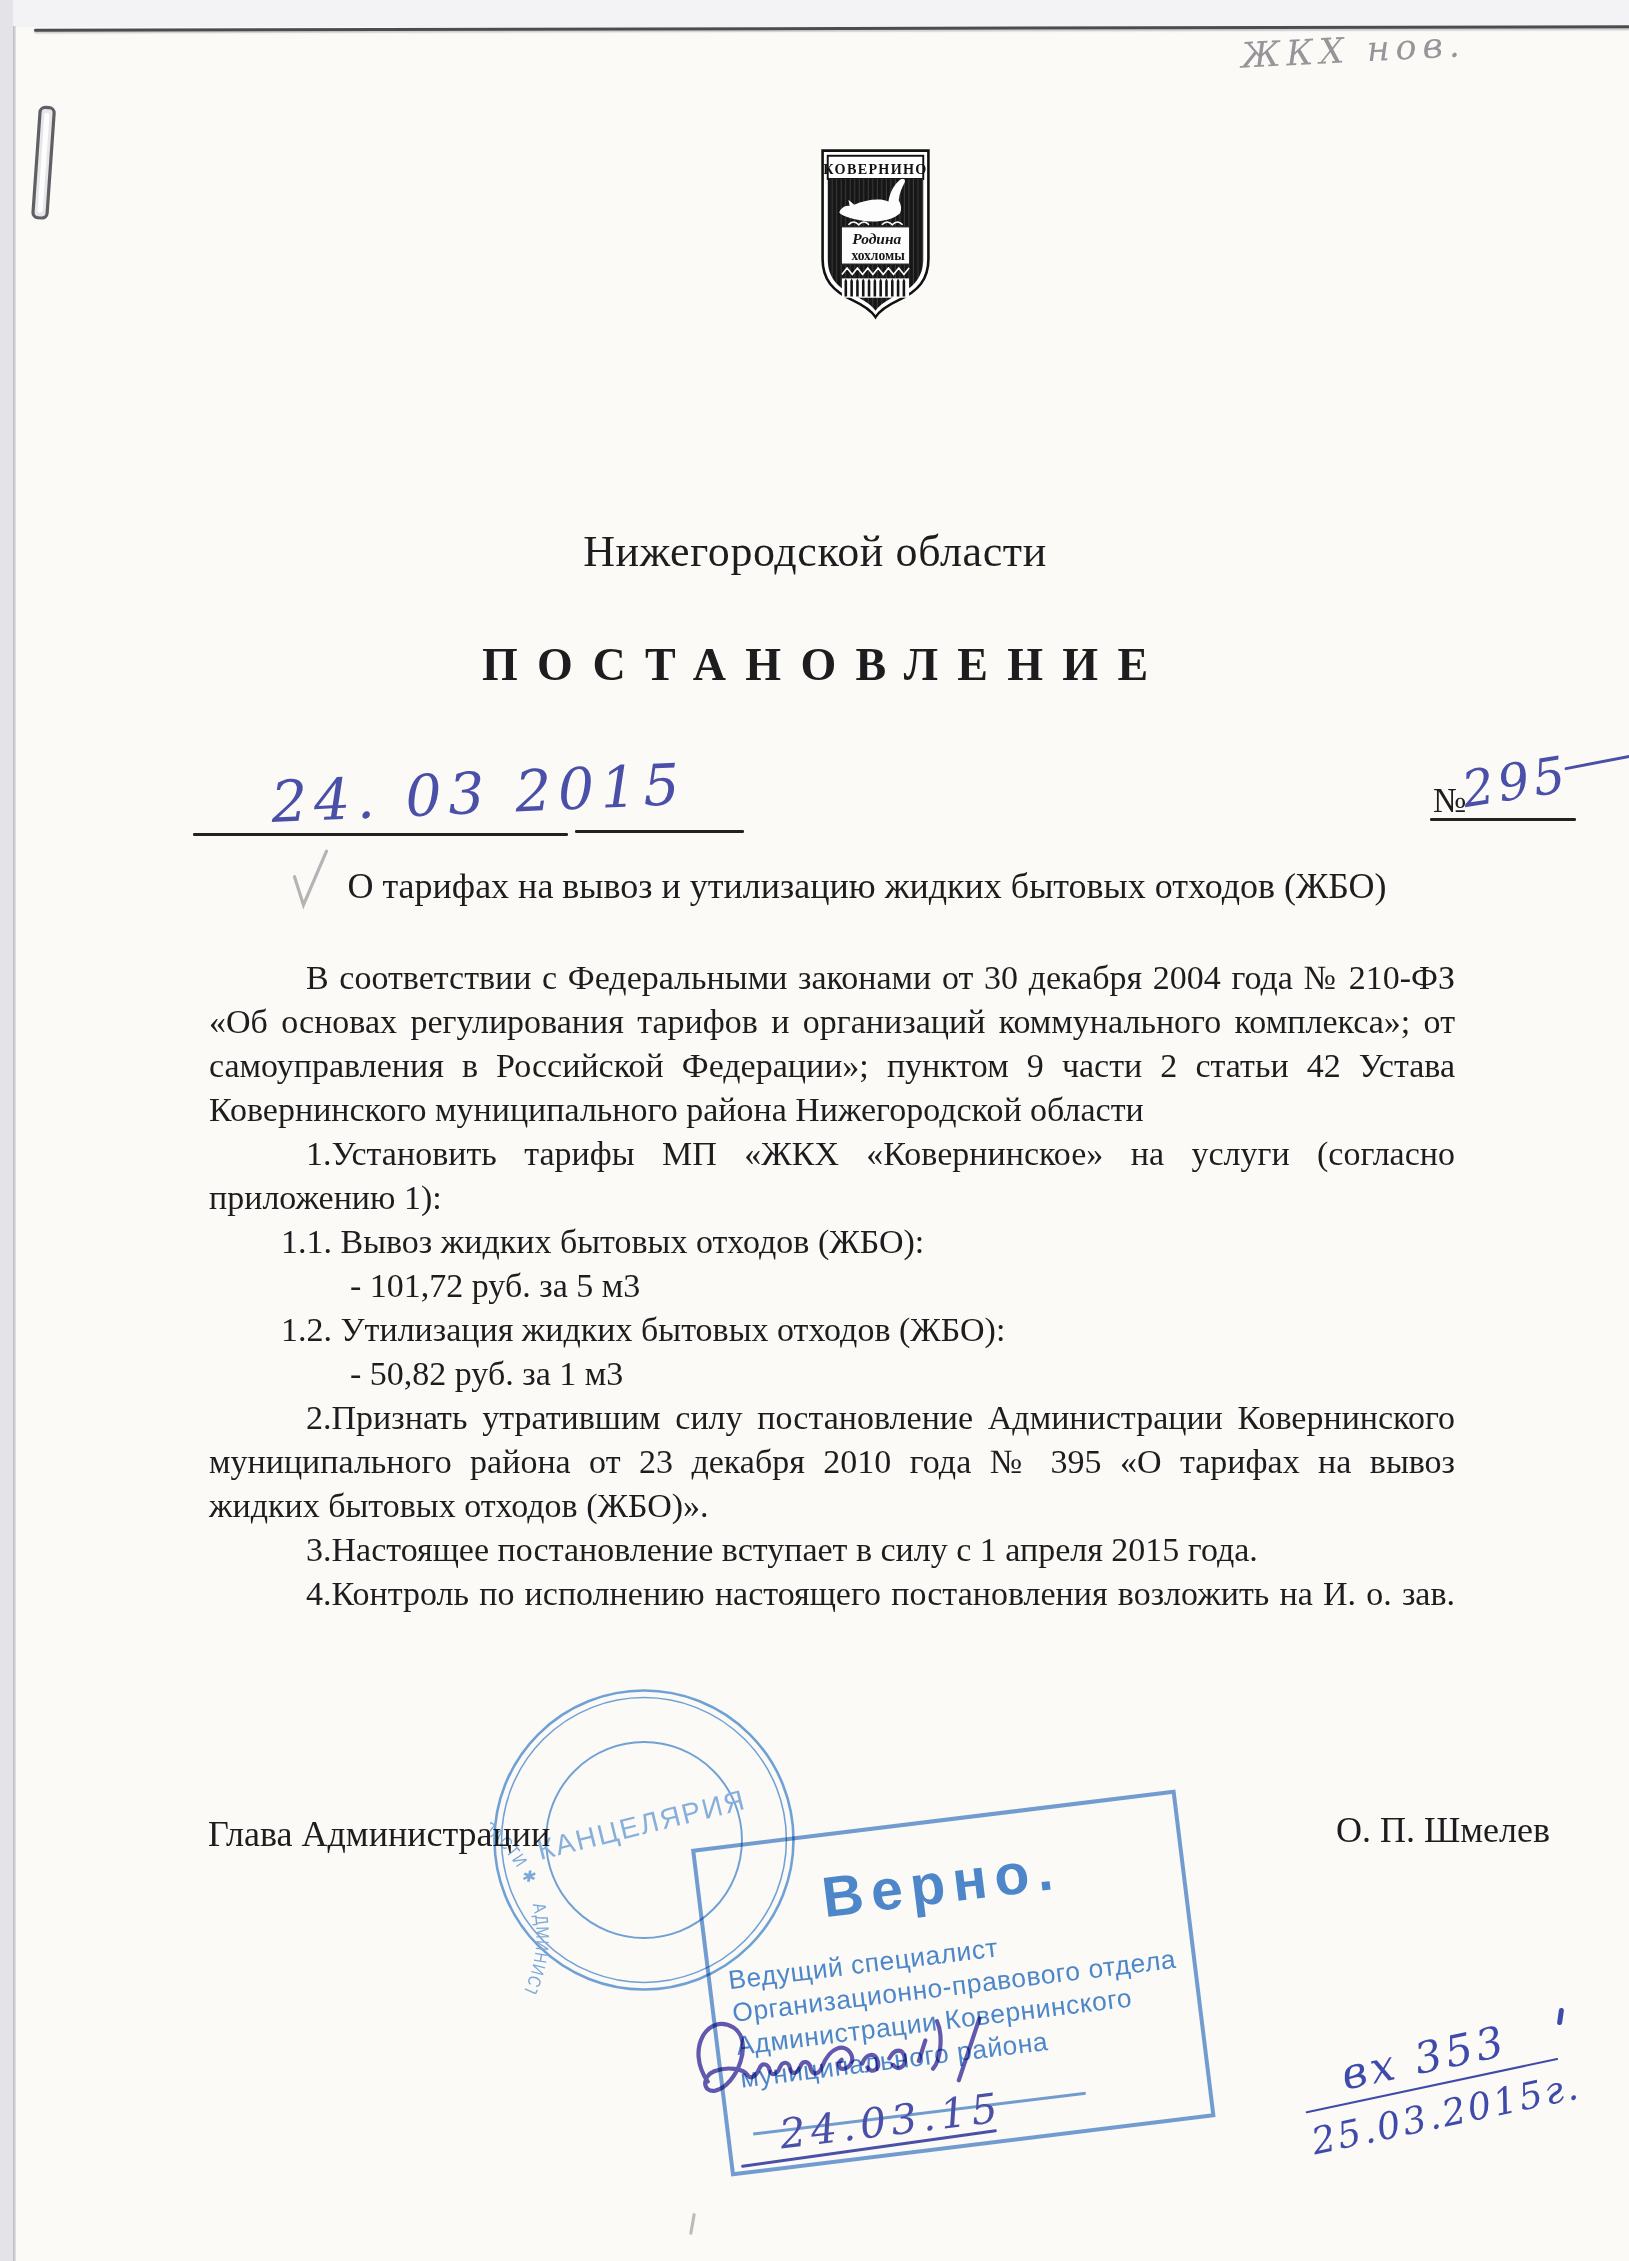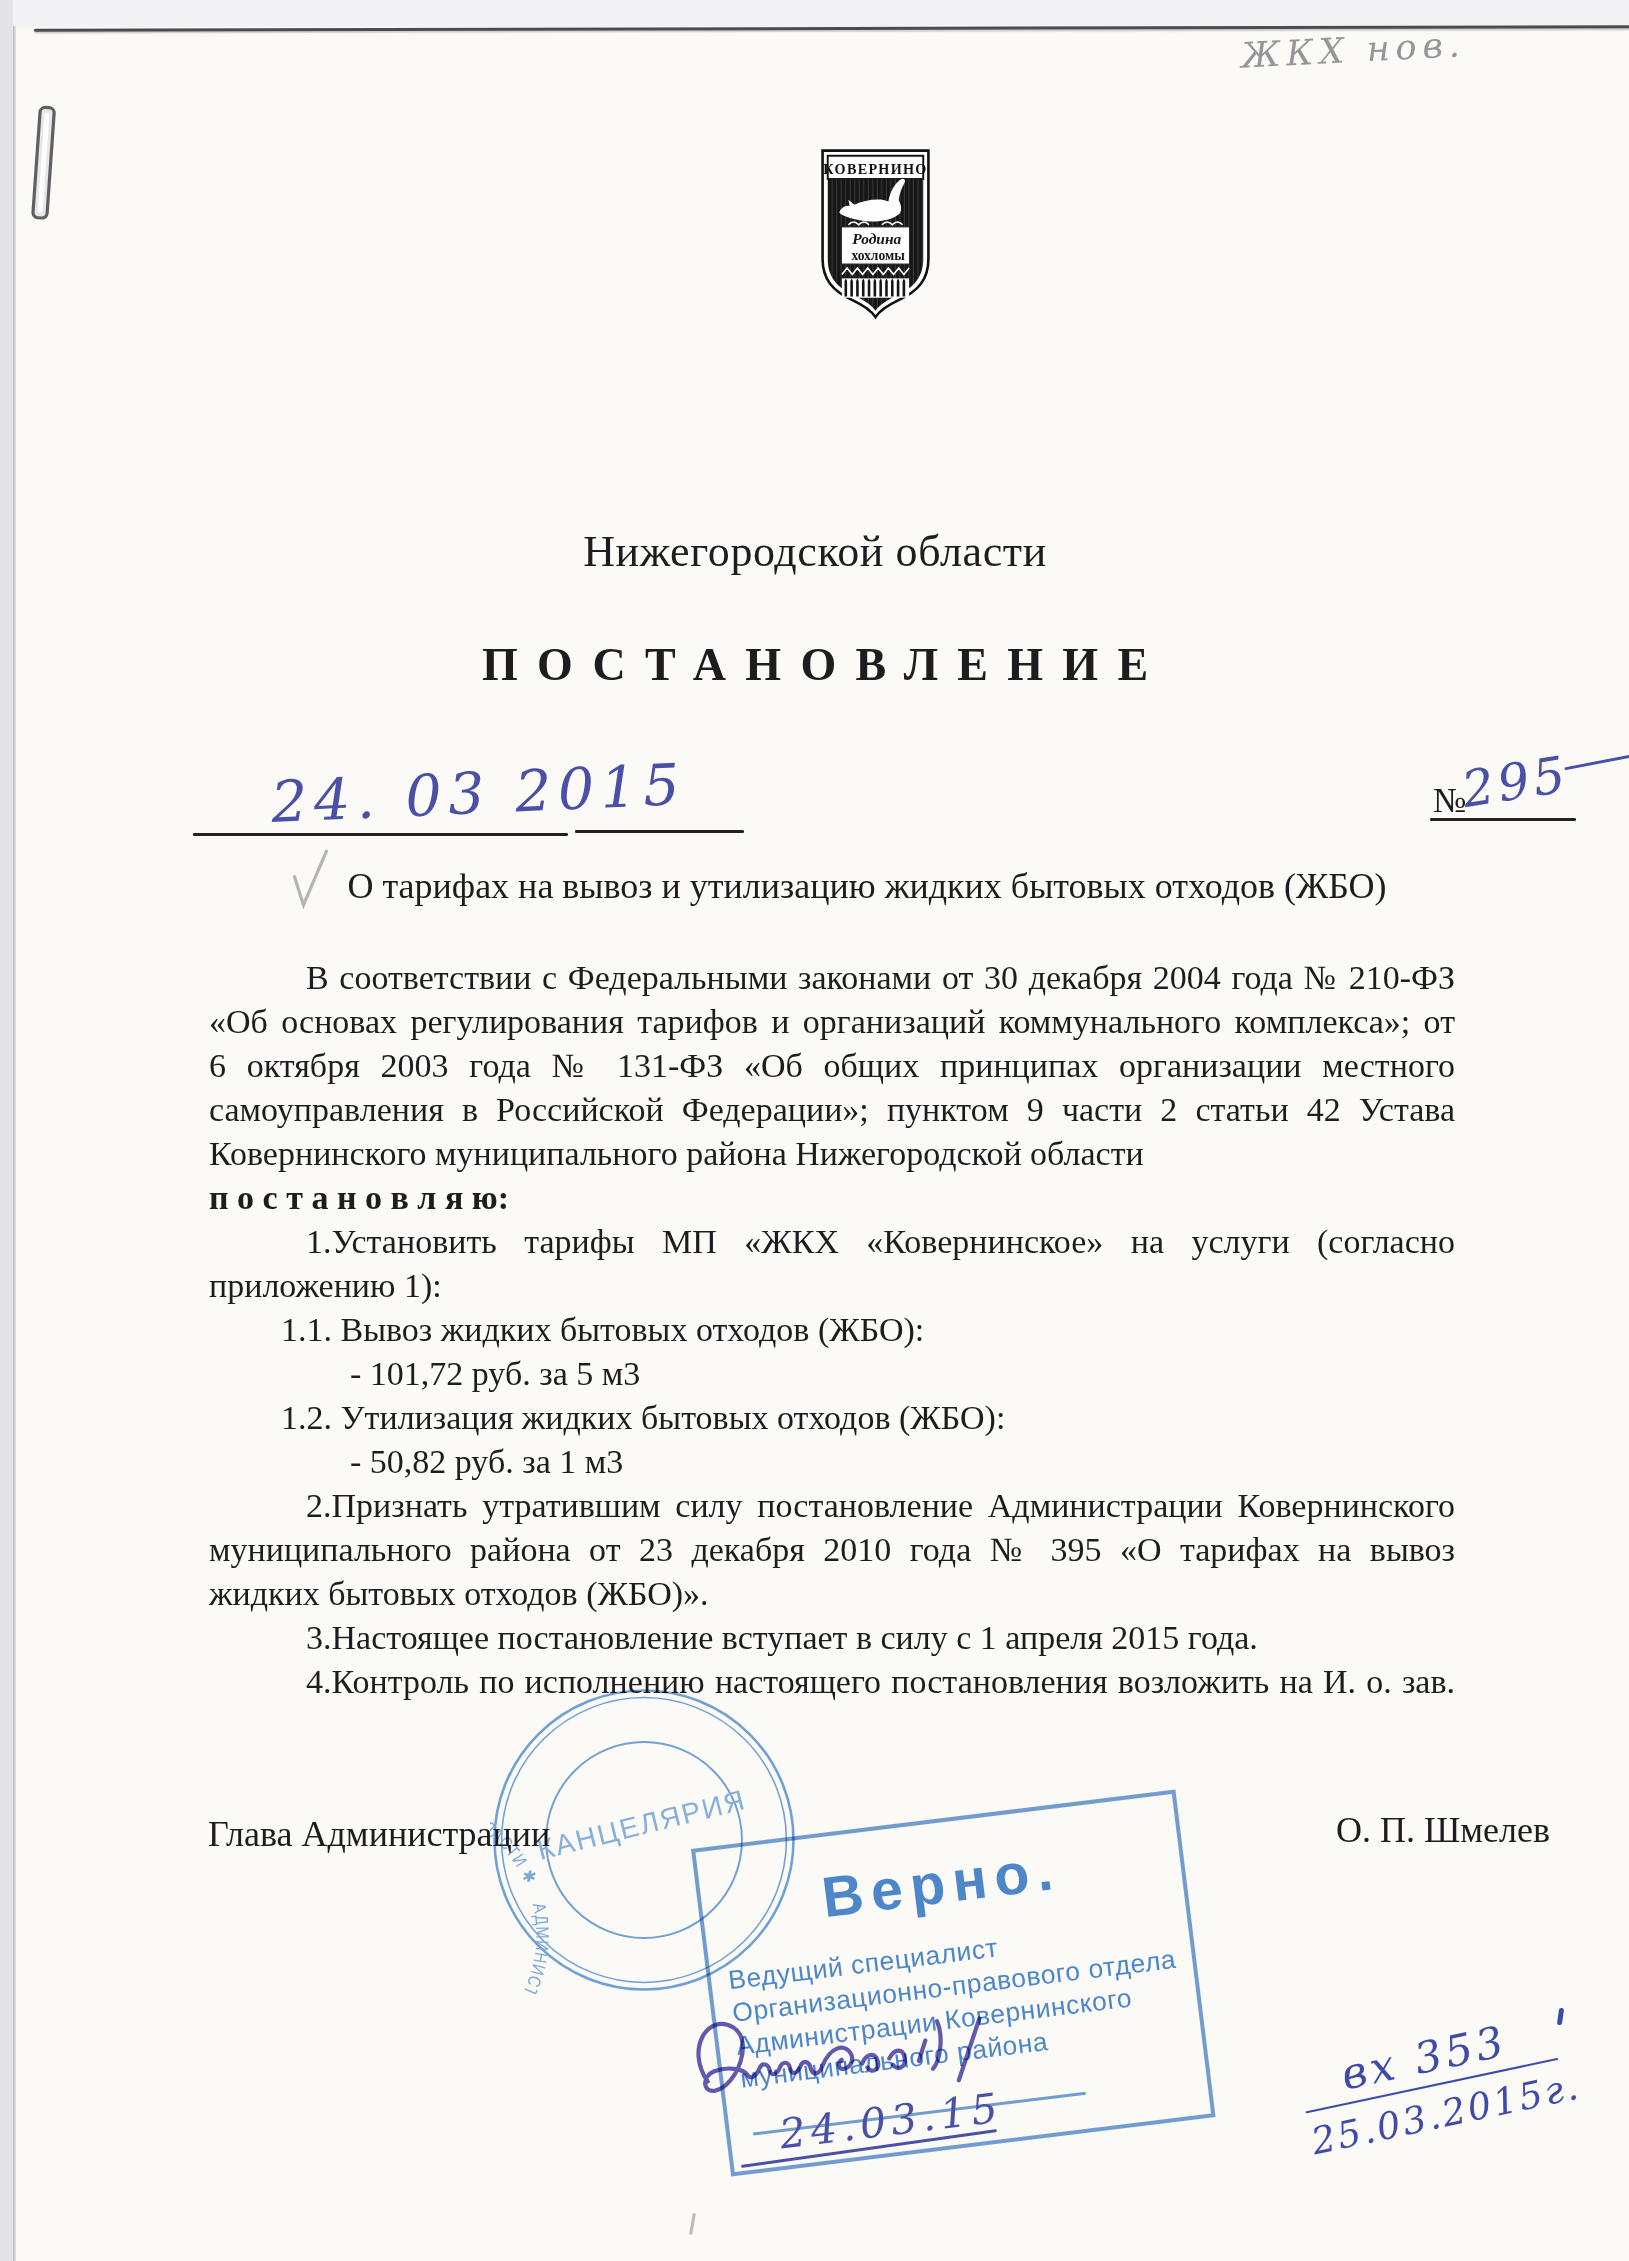--- a/index.html
+++ b/index.html
@@ -136,24 +136,22 @@
   <div class="uline" style="left:1430px;top:818px;width:146px;"></div>
 
   <svg class="check" width="45" height="64" viewBox="0 0 70 100">
     <polyline points="10,48 24,92 60,8" fill="none" stroke="#b4b4b6" stroke-width="5" stroke-linecap="round"></polyline>
   </svg>
   <div class="subject">О тарифах на вывоз и утилизацию жидких бытовых отходов (ЖБО)</div>
 
   <div class="body-block">
     <div class="line ind j">В соответствии с Федеральными законами от 30 декабря 2004 года № 210-ФЗ</div>
     <div class="line j">«Об основах регулирования тарифов и организаций коммунального комплекса»; от</div>
-    <div class="line j">6 октября 2003 года № 131-ФЗ «Об общих принципах организации местного</div>
     <div class="line j">самоуправления в Российской  Федерации»;  пунктом 9 части 2 статьи 42 Устава</div>
     <div class="line">Ковернинского муниципального района Нижегородской области</div>
-    <div class="line b">п о с т а н о в л я ю:</div>
     <div class="line ind j">1.Установить тарифы МП «ЖКХ «Ковернинское»  на услуги (согласно</div>
     <div class="line">приложению 1):</div>
     <div class="line ind2">1.1. Вывоз жидких бытовых отходов (ЖБО):</div>
     <div class="line ind3">- 101,72 руб. за 5 м3</div>
     <div class="line ind2">1.2. Утилизация жидких бытовых отходов (ЖБО):</div>
     <div class="line ind3">-  50,82 руб. за 1 м3</div>
     <div class="line ind j">2.Признать утратившим силу  постановление Администрации Ковернинского</div>
     <div class="line j">муниципального района  от 23 декабря  2010 года № 395 «О тарифах на вывоз</div>
     <div class="line">жидких бытовых отходов (ЖБО)».</div>
     <div class="line ind">3.Настоящее постановление вступает в силу с 1 апреля 2015 года.</div>

